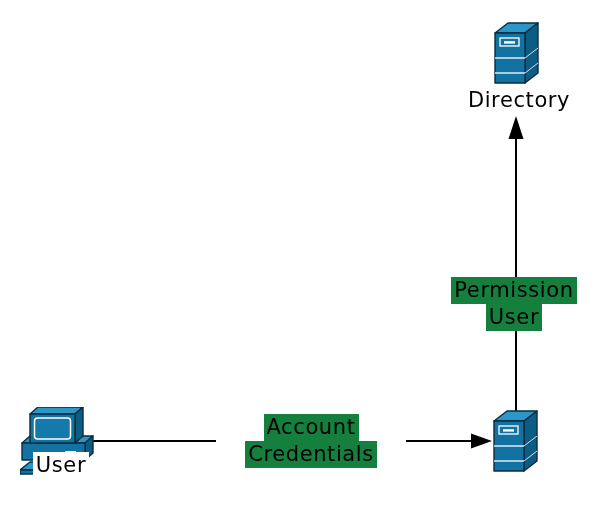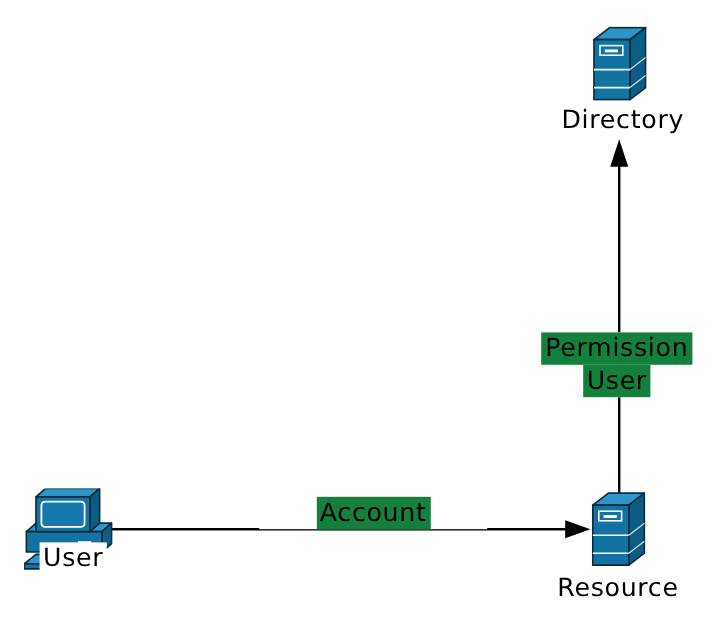--- a/index.html
+++ b/index.html
@@ -73,23 +73,20 @@
     </g>
     <g class="detail-white" fill="none">
       <rect x="6" y="16" width="19" height="8" stroke-width="1.3"></rect>
       <rect x="10" y="19.2" width="11" height="2.4" fill="#ffffff" stroke="none"></rect>
       <line x1="1" y1="36" x2="31" y2="36" stroke-width="1.3"></line>
       <line x1="1" y1="51" x2="31" y2="51" stroke-width="1.3"></line>
       <line x1="31" y1="36" x2="44" y2="26" stroke-width="1" opacity="0.8"></line>
       <line x1="31" y1="51" x2="44" y2="41" stroke-width="1" opacity="0.8"></line>
     </g>
   </svg>
-  <div class="label" style="left:425px;top:477px;width:180px">
-    <span>Resource</span>
-  </div>
 
   <svg class="node-icon" style="left:20px;top:407px" width="74" height="68" viewBox="0 0 74 68">
     <g class="icon-outline">
 
       <polygon class="face-top" points="2,36 10,29 73,29 65,36"></polygon>
       <polygon class="face-side" points="65,36 73,29 73,46 65,53"></polygon>
       <rect class="face-front" x="2" y="36" width="63" height="17"></rect>
 
       <polygon class="face-top" points="10,7 18,0 63,0 55,7"></polygon>
       <polygon class="face-side" points="55,7 63,0 63,29 55,36"></polygon>
@@ -101,19 +98,20 @@
     </g>
     <rect x="14.5" y="11" width="36" height="21" rx="3" fill="#1579ab" stroke="#ffffff" stroke-width="1.5"></rect>
     <rect x="45" y="44" width="11" height="2.5" fill="#ffffff"></rect>
   </svg>
   <div class="label" style="left:1px;top:452px;width:120px">
     <span>User</span>
   </div>
 
   <div class="label" style="left:216px;top:414px;width:190px">
     <span class="line"><span>Account</span></span>
+    <span class="line"><span>Credentials</span></span>
   </div>
   <div class="label" style="left:419px;top:277px;width:190px">
     <span class="line"><span>Permission</span></span>
     <span class="line"><span>User</span></span>
   </div>
 
 </div>
 
 </body></html>

